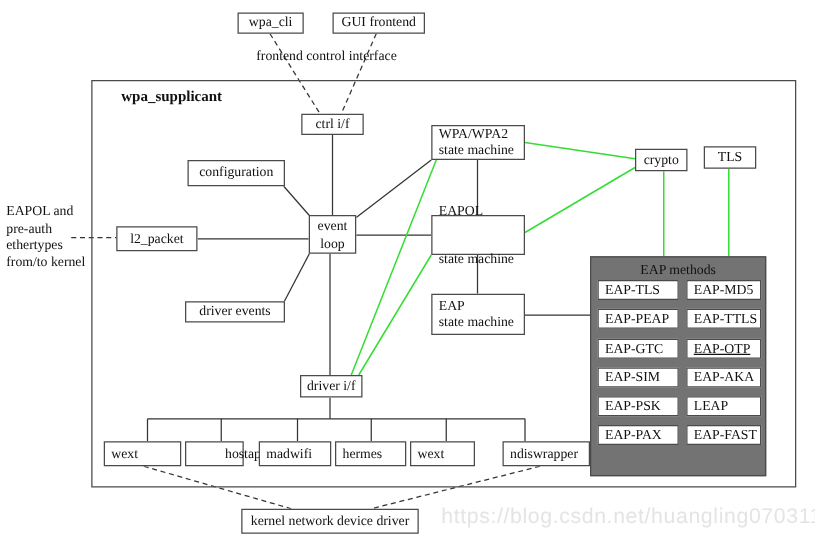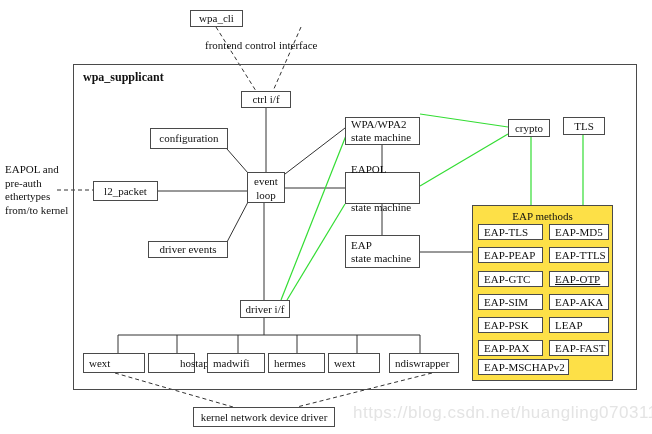--- a/index.html
+++ b/index.html
@@ -83,82 +83,82 @@
       <line x1="349" y1="128" x2="281" y2="300"></line>
       <line x1="345" y1="204" x2="287" y2="300"></line>
       <line x1="420" y1="114" x2="508" y2="127"></line>
       <line x1="420" y1="186" x2="508" y2="134"></line>
       <line x1="531" y1="137" x2="531" y2="205"></line>
       <line x1="583" y1="135" x2="583" y2="205"></line>
     </g>
   </svg>
 
   <div class="box" style="left:190px; top:10px; width:53px; height:17px;">wpa_cli</div>
+  <div class="box" style="left:266px; top:10px; width:74px; height:17px;">GUI frontend</div>
   <div class="free-label" style="left:205px; top:39px;">frontend control interface</div>
 
   <div class="container-box" style="left:73px; top:64px; width:564px; height:326px;"></div>
-  <div class="free-label title-label" style="left:83px; top:70px;">wpa_supplicant</div>
+  <div class="free-label title-label" style="left:97px; top:70px;">wpa_supplicant</div>
 
   <div class="box" style="left:241px; top:91px; width:50px; height:17px;">ctrl i/f</div>
 
   <div class="box" style="left:150px; top:128px; width:78px; height:21px;">configuration</div>
 
   <div class="box" style="left:93px; top:181px; width:65px; height:20px;">l2_packet</div>
 
   <div class="box two-line centered" style="left:247px; top:172px; width:38px; height:31px; line-height:14px;">
     <span>event</span>
     <span>loop</span>
   </div>
 
   <div class="box" style="left:148px; top:241px; width:80px; height:17px;">driver events</div>
 
-  <div class="box two-line" style="left:345px; top:117px; width:75px; height:28px;">
+  <div class="box two-line" style="left:345px; top:100px; width:75px; height:28px;">
     <span>WPA/WPA2</span>
     <span>state machine</span>
   </div>
 
   <div class="box two-line" style="left:345px; top:172px; width:75px; height:32px;gap:25px;">
     <span>EAPOL</span>
     <span>state machine</span>
   </div>
 
   <div class="box two-line" style="left:345px; top:235px; width:75px; height:33px;">
     <span>EAP</span>
     <span>state machine</span>
   </div>
 
   <div class="box" style="left:508px; top:119px; width:42px; height:18px;">crypto</div>
 
   <div class="box" style="left:563px; top:117px; width:42px; height:18px;">TLS</div>
 
-  <div class="container-box" style="left:472px; top:205px; width:141px; height:176px; background:#fde047;">
+  <div class="container-box" style="left:472px; top:205px; width:141px; height:176px; background:#737373;">
     <div class="methods-title">EAP methods</div>
     <div class="box left-align" style="left:5px;  top:18px;  width:65px; height:16px;">EAP-TLS</div>
     <div class="box left-align" style="left:76px; top:18px;  width:60px; height:16px;">EAP-MD5</div>
     <div class="box left-align" style="left:5px;  top:41px;  width:65px; height:16px;text-align:right;">EAP-PEAP</div>
     <div class="box left-align" style="left:76px; top:41px;  width:60px; height:16px;">EAP-TTLS</div>
     <div class="box left-align" style="left:5px;  top:65px;  width:65px; height:16px;">EAP-GTC</div>
     <div class="box left-align" style="left:76px; top:65px;  width:60px; height:16px;text-decoration:underline;">EAP-OTP</div>
     <div class="box left-align" style="left:5px;  top:88px;  width:65px; height:16px;">EAP-SIM</div>
     <div class="box left-align" style="left:76px; top:88px;  width:60px; height:16px;">EAP-AKA</div>
     <div class="box left-align" style="left:5px;  top:111px; width:65px; height:16px;">EAP-PSK</div>
     <div class="box left-align" style="left:76px; top:111px; width:60px; height:16px;">LEAP</div>
     <div class="box left-align" style="left:5px;  top:134px; width:65px; height:16px;">EAP-PAX</div>
     <div class="box left-align" style="left:76px; top:134px; width:60px; height:16px;">EAP-FAST</div>
-    <div class="box left-align" style="left:5px;  top:153px; width:91px; height:16px;">EAP-MSCHAPv2</div>
   </div>
 
   <div class="box" style="left:240px; top:300px; width:50px; height:18px;">driver i/f</div>
 
   <div class="box left-align" style="left:83px;  top:353px; width:62px; height:20px;">wext</div>
   <div class="box left-align" style="left:148px; top:353px; width:47px; height:20px;padding-left:31px;">hostap</div>
   <div class="box left-align" style="left:207px; top:353px; width:58px; height:20px;">madwifi</div>
   <div class="box left-align" style="left:268px; top:353px; width:57px; height:20px;">hermes</div>
   <div class="box left-align" style="left:328px; top:353px; width:52px; height:20px;">wext</div>
-  <div class="box left-align" style="left:389px; top:353px; width:70px; height:20px;">ndiswrapper</div>
+  <div class="box left-align" style="left:402px; top:353px; width:70px; height:20px;">ndiswrapper</div>
 
   <div class="box" style="left:193px; top:407px; width:142px; height:20px;">kernel network device driver</div>
 
   <div class="note-block" style="left:5px; top:163px;">
     <div>EAPOL and</div>
     <div>pre-auth</div>
     <div>ethertypes</div>
     <div>from/to kernel</div>
   </div>
 

